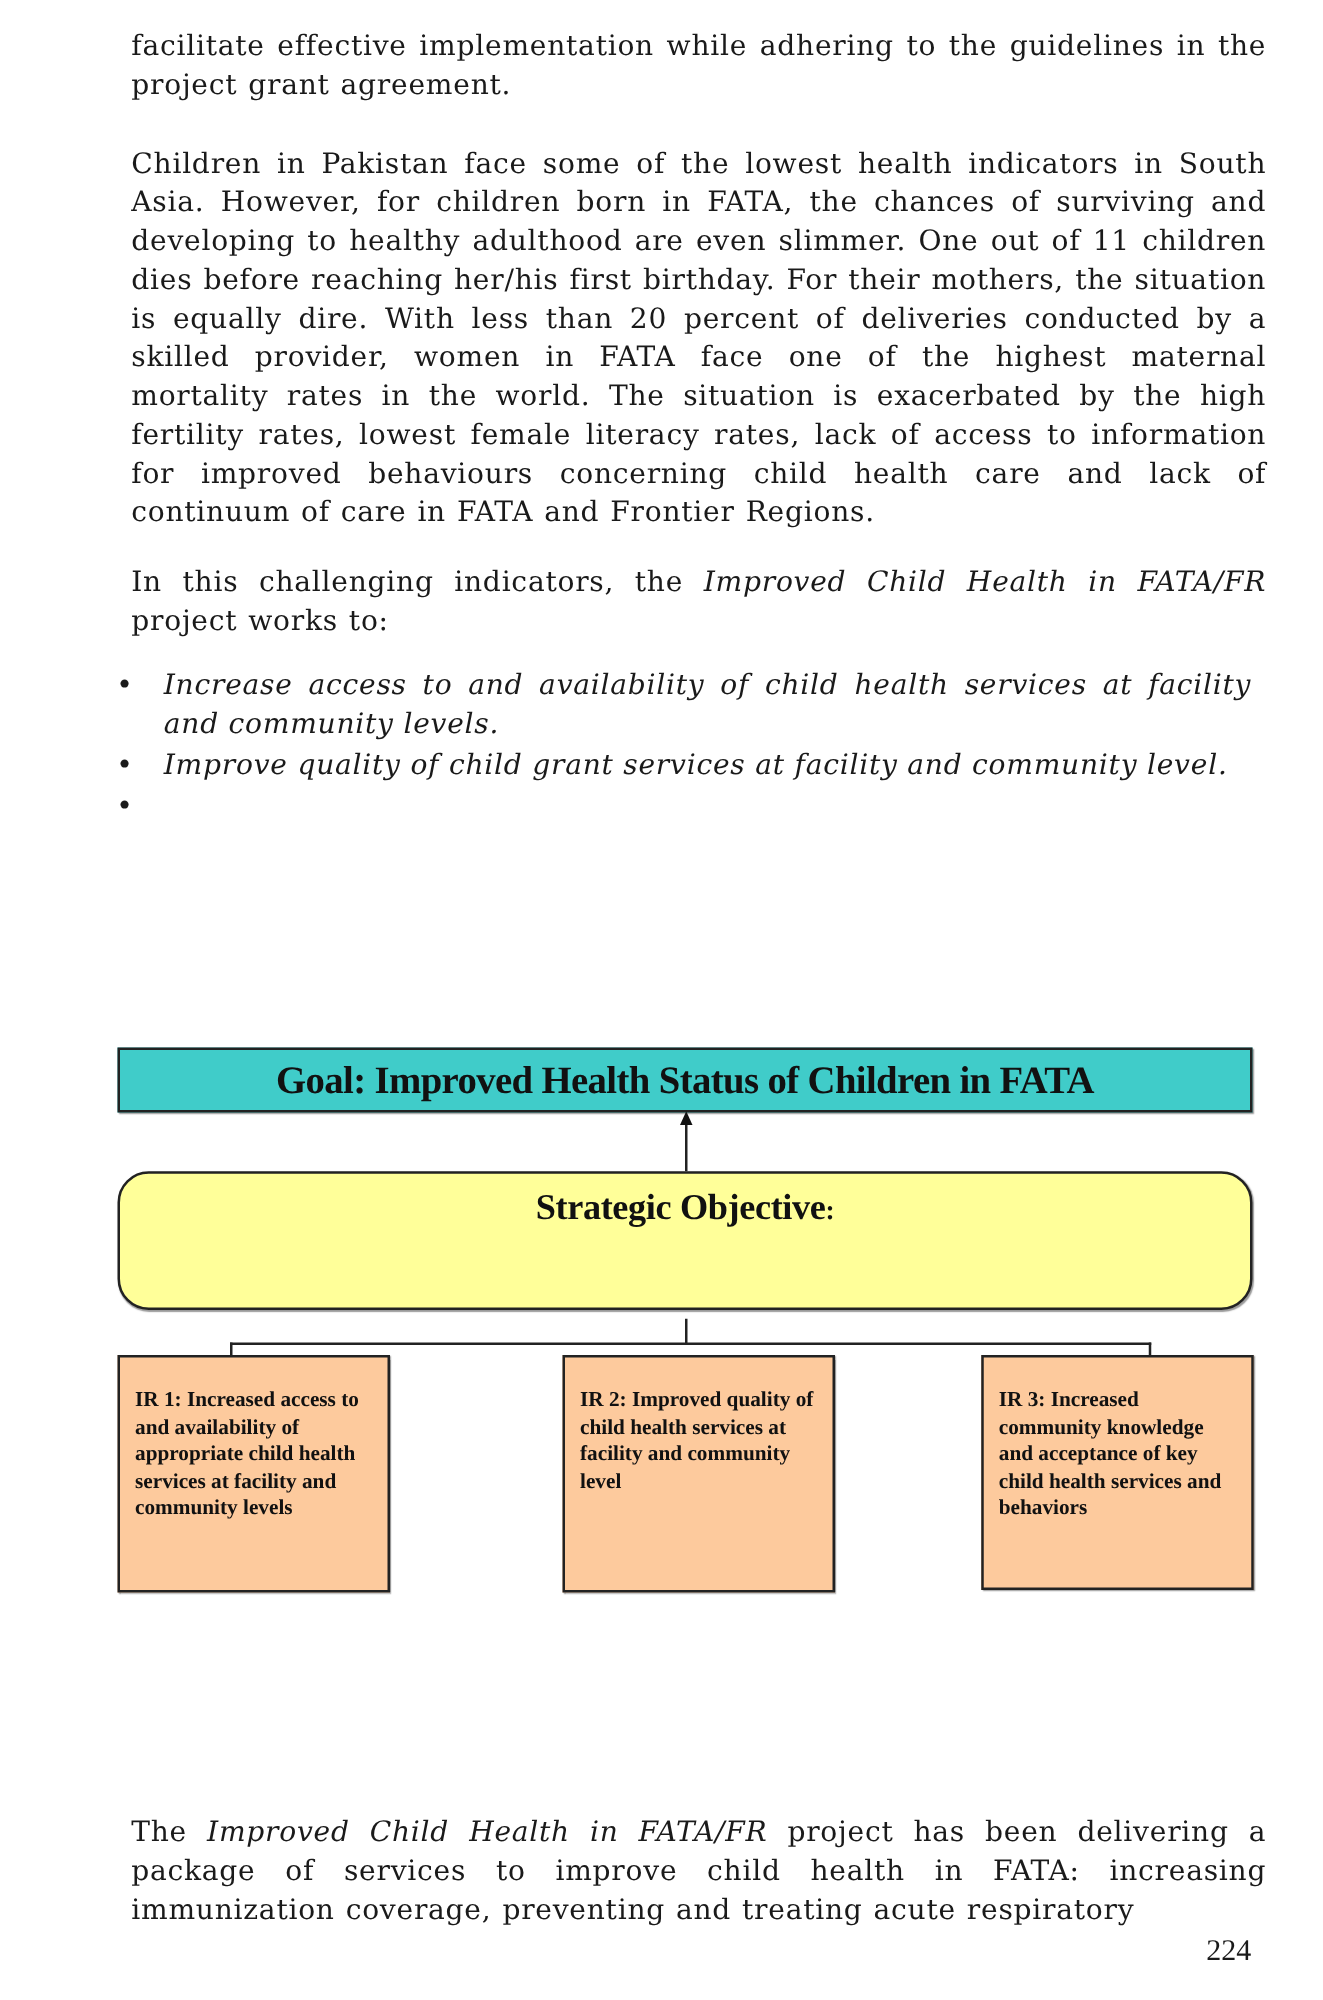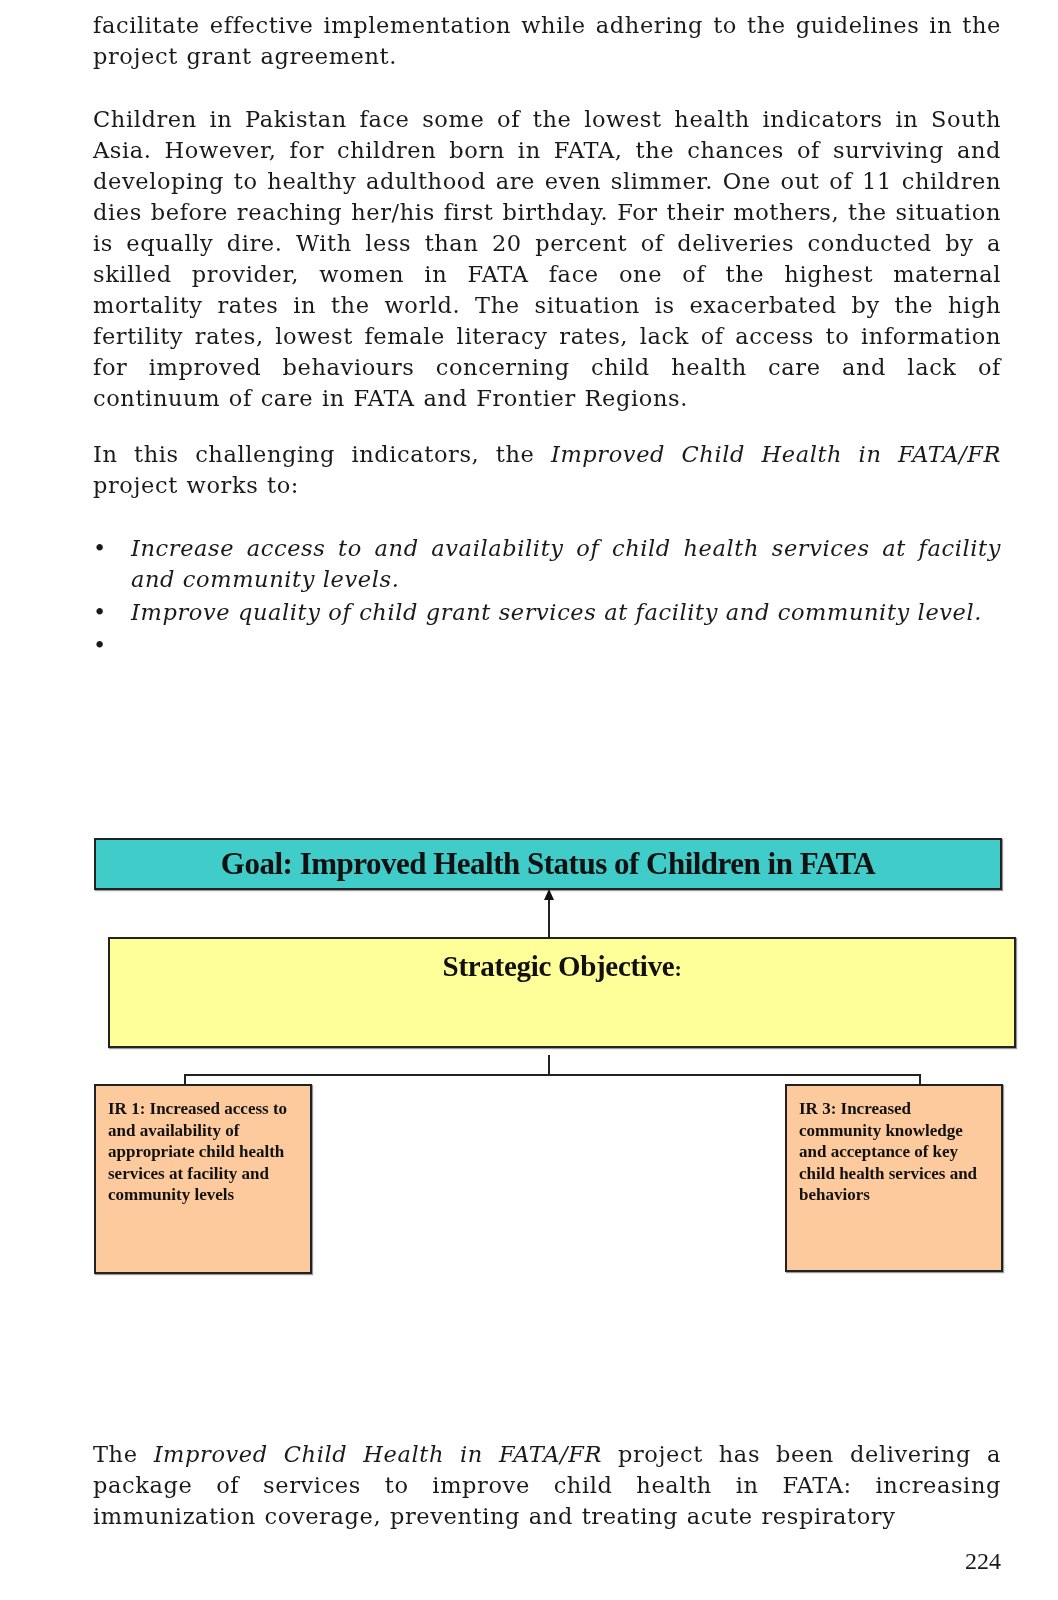--- a/index.html
+++ b/index.html
@@ -1,45 +1,45 @@
 <!DOCTYPE html>
 <html><head>
   <meta charset="utf-8">
   <style>
     html, body { margin: 0; padding: 0; background: #ffffff; }
     body { width: 1058px; height: 1600px; position: relative; overflow: hidden; color: #1a1a1a; }
     .page { position: absolute; left: 0; top: 0; width: 1058px; height: 1600px; }
 
     .para {
-      position: absolute; left: 93px; width: 908px; margin: 0;
+      position: absolute; left: 93px; width: 908px; margin: 12px;
       font-family: "DejaVu Serif", serif; font-size: 22.5px; line-height: 31px;
       text-align: justify; letter-spacing: 0.6px; word-spacing: 1px;
     }
     .para em { font-style: italic; }
     .p1 { top: 10px; }
     .p2 { top: 104px; }
     .p3 { top: 439px; }
     .p4 { top: 1439px; }
 
     .bullets { position: absolute; left: 93px; width: 908px; top: 533px; margin: 0; padding: 0; list-style: none;
       font-family: "DejaVu Serif", serif; font-size: 22.5px; line-height: 31px; letter-spacing: 0.6px; }
     .bullets li { position: relative; padding-left: 38px; text-align: justify; margin-bottom: 2px; font-style: italic; }
     .bullets li .dot { position: absolute; left: 0; top: 0; font-style: normal; }
 
     
     .box { position: absolute; box-sizing: border-box; border: 2px solid #222; box-shadow: 1px 1px 1px #999;
       font-family: "Liberation Serif", serif; color: #111; }
     .goal { left: 94px; top: 838px; width: 908px; height: 52px; background: #40ccc9;
       text-align: center; font-size: 31px; font-weight: bold; line-height: 48px; letter-spacing: -0.5px; }
-    .so { left: 108px; top: 937px; width: 908px; height: 111px; background: #ffff99; text-align: center; }
+    .so { left: 94px; top: 937px; width: 908px; height: 111px; background: #ffff99; text-align: center; border-radius: 25px; }
     .so .t1 { font-size: 29px; font-weight: bold; margin-top: 10px; line-height: 34px; letter-spacing: -0.3px; }
     .so .t1 .colon { font-size: 22px; }
     .so .t2 { font-size: 25px; font-weight: bold; line-height: 34px; letter-spacing: -0.3px; }
 
-    .ir { top: 1084px; height: 190px; background: #fdca9d; padding: 12px 12px; font-size: 17px; font-weight: bold; line-height: 21.5px; text-align: left; }
+    .ir { top: 1084px; height: 190px; background: #fdca9d; padding: 23px 12px; font-size: 17px; font-weight: bold; line-height: 21.5px; text-align: left; }
     .ir1 { left: 94px; width: 218px; }
     .ir2 { left: 450px; width: 218px; }
     .ir3 { left: 785px; width: 218px; height: 188px; }
 
     .line { position: absolute; background: #222; }
     .arrow-head { position: absolute; width: 0; height: 0; border-left: 5px solid transparent; border-right: 5px solid transparent; border-bottom: 11px solid #111; }
 
     .page-num { position: absolute; right: 57px; top: 1548px; font-family: "Liberation Serif", serif; font-size: 24px; }
   </style>
 </head>
@@ -67,18 +67,19 @@
   <div class="box so">
     <div class="t1"><span>Strategic Objective</span><span class="colon">:</span></div>
   </div>
 
   <div class="line" style="left:548px; top:1055px; width:2px; height:21px;"></div>
   <div class="line" style="left:184px; top:1074px; width:737px; height:2px;"></div>
   <div class="line" style="left:184px; top:1074px; width:2px; height:10px;"></div>
   <div class="line" style="left:919px; top:1074px; width:2px; height:10px;"></div>
 
   <div class="box ir ir1">IR 1: Increased access to and availability of appropriate child health services at facility and community levels</div>
+  <div class="box ir ir2">IR 2:  Improved quality of child health services at facility and community level</div>
   <div class="box ir ir3">IR 3:  Increased community knowledge and acceptance of key child health services and behaviors</div>
 
   <p class="para p4"><span>The </span><em>Improved Child Health in FATA/FR</em><span> project has been delivering a package of services to improve child health in FATA: increasing immunization coverage, preventing and treating acute respiratory</span></p>
 
   <div class="page-num">224</div>
 </div>
 
 </body></html>

